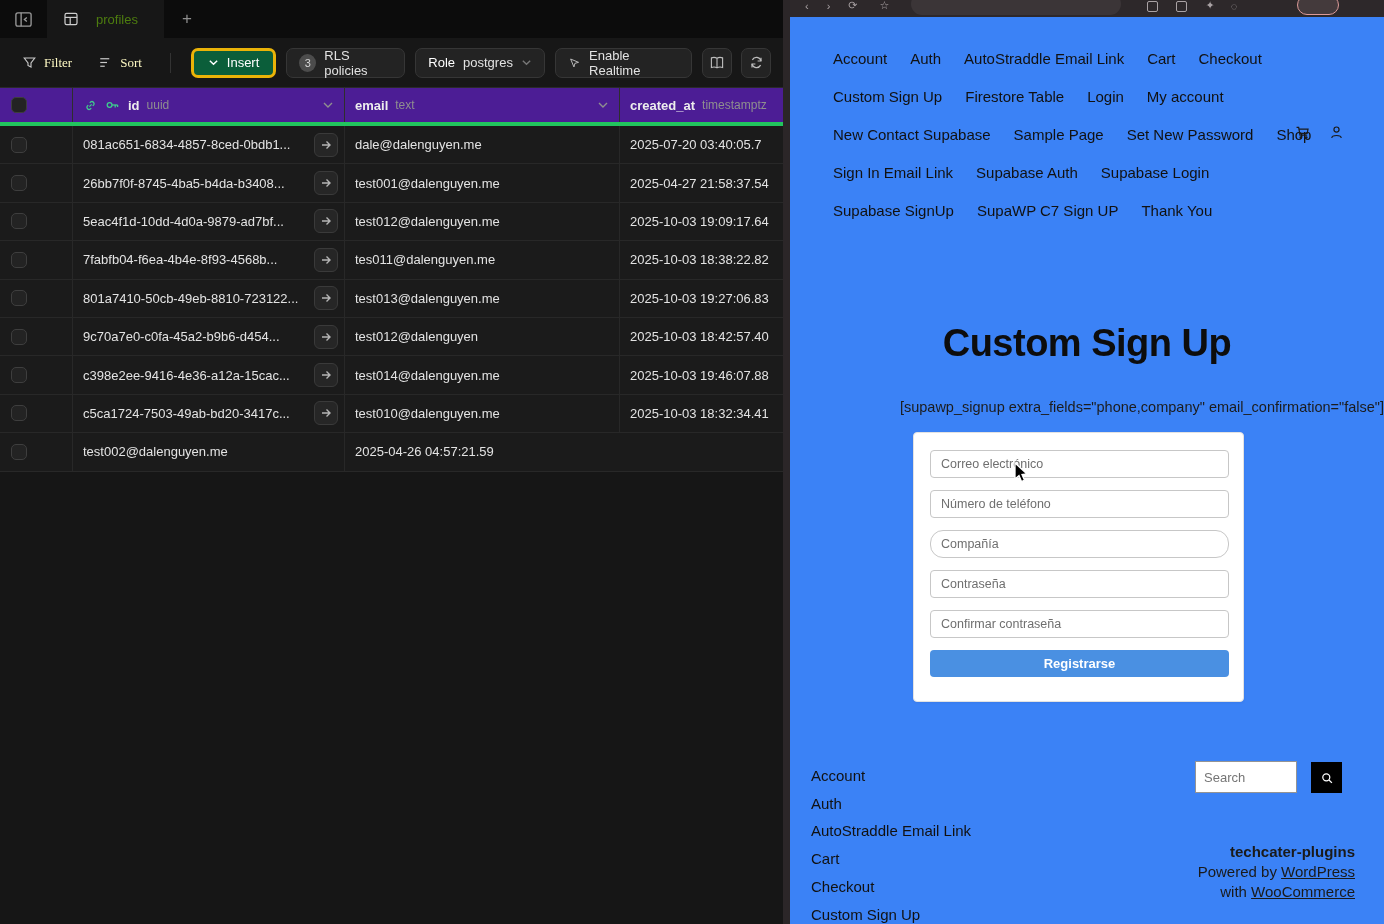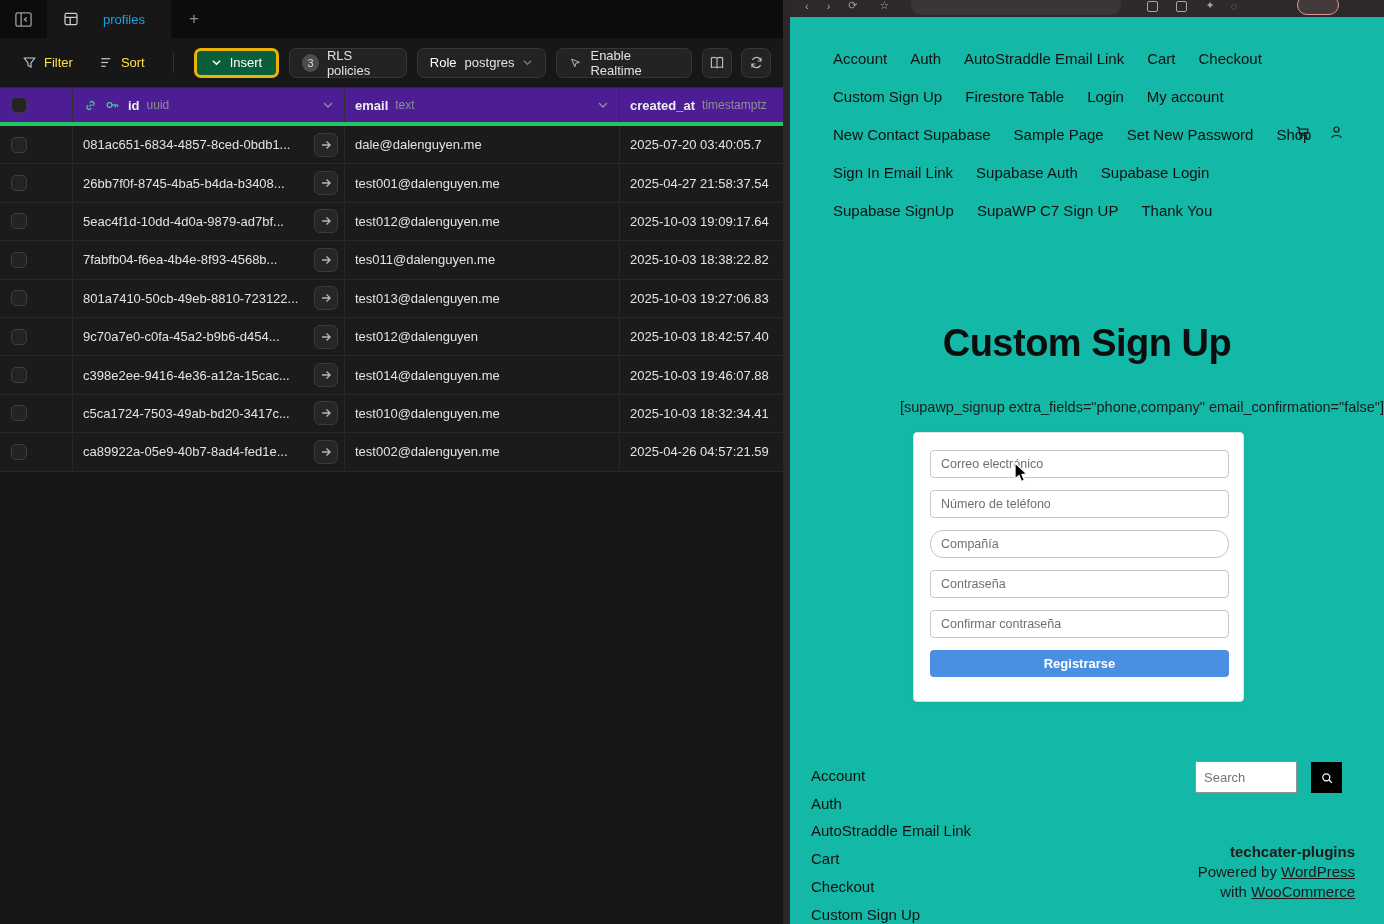--- a/index.html
+++ b/index.html
@@ -4,24 +4,24 @@
 <style>
   * { margin:0; padding:0; box-sizing:border-box; }
   html,body { width:1384px; height:924px; overflow:hidden; background:#161616;
               font-family:"Liberation Sans", sans-serif; }
   .app { display:flex; width:1384px; height:924px; }
 
   
   .left-pane { width:783px; height:924px; background:#161616; display:flex; flex-direction:column; flex:none; }
   .tabbar { height:38px; background:#0c0c0c; display:flex; align-items:stretch; flex:none; }
   .panel-toggle { width:47px; display:flex; align-items:center; justify-content:center; color:#9a9a9a; cursor:pointer; }
-  .tab-active { background:#171717; display:flex; align-items:center; gap:24px; padding:0 26px 0 16px; color:#0ea5e9; font-size:13px; }
+  .tab-active { background:#171717; display:flex; align-items:center; gap:17px; padding:0 26px 0 16px; color:#4d7c0f; font-size:13px; }
   .tab-plus { width:46px; display:flex; align-items:center; justify-content:center; color:#8f8f8f; font-size:17px; }
   .toolbar { height:50px; background:#171717; border-bottom:1px solid #2a2a2a; display:flex; align-items:center; padding:0 12px 0 14px; gap:10px; flex:none; }
-  .tool-link { display:flex; align-items:center; gap:7px; color:#fde047; font-size:13px; padding:0 8px; cursor:pointer; }
+  .tool-link { display:flex; align-items:center; gap:7px; color:#fef9c3; font-size:13px; padding:0 8px; cursor:pointer;font-family:Liberation Serif, serif; }
   .tb-divider { width:1px; height:20px; background:#333; margin:0 10px; }
   .btn { height:30px; border-radius:7px; display:flex; align-items:center; font-size:13px; cursor:pointer; }
   .btn-insert { background:#0b5e3a; border:3px solid #eab308; color:#fff; padding:0 14px; gap:8px; }
   .btn-pill { background:#232323; border:1px solid #363636; color:#e2e2e2; padding:0 12px; gap:8px; }
   .rls-badge { width:18px; height:18px; border-radius:50%; background:#4c4c4c; color:#d6d6d6; font-size:11px; display:flex; align-items:center; justify-content:center; }
   .role-label { color:#ffffff; }
   .icon-sq { width:30px; height:30px; border-radius:7px; background:#232323; border:1px solid #363636; color:#bdbdbd; display:flex; align-items:center; justify-content:center; cursor:pointer; }
   .icon-sq.last { margin-left:0; }
   .tb-right { margin-left:auto; display:flex; gap:9px; }
 
@@ -45,21 +45,21 @@
 
   
   .right-window { position:relative; width:601px; height:924px; background:#fff; flex:none; }
   .win-edge { position:absolute; left:0; top:0; bottom:0; width:7px; background:#2b2628; z-index:6; }
   .chrome { position:absolute; left:0; top:0; right:0; height:17px; background:#2d282a; overflow:hidden; z-index:5; display:flex; align-items:center; color:#a9a2a4; font-size:11px; }
   .chrome .g { margin-top:-6px; }
   .addr-pill { width:210px; height:22px; margin-top:-10px; border-radius:11px; background:#3b3537; }
   .prof-pill { width:42px; height:20px; margin-top:-8px; border-radius:10px; background:#443a3c; border:1.5px solid #dc9a98; }
   .ext-sq { width:11px; height:11px; margin-top:-5px; border:1.5px solid #a9a2a4; border-radius:2px; }
 
-  .content { position:absolute; left:7px; top:17px; width:594px; height:907px; background:#14b8a6; overflow:hidden; }
+  .content { position:absolute; left:7px; top:17px; width:594px; height:907px; background:#3b82f6; overflow:hidden; }
   .main-nav { position:absolute; left:43px; top:22px; }
   .nav-row { display:flex; gap:23px; height:38px; align-items:center; }
   .nav-link { font-size:15px; color:#111; cursor:pointer; white-space:nowrap; }
   .nav-icons { position:absolute; top:107px; right:39px; display:flex; gap:17px; color:#1a1a1a; }
 
   .page-title { position:absolute; left:0; right:0; top:305px; text-align:center; font-size:38px; font-weight:700; color:#0d0d0d; letter-spacing:-0.5px; }
   .shortcode { position:absolute; left:0; right:0; top:382px; text-align:right; font-size:14.5px; color:#1c1c1c; }
 
   .signup-card { position:absolute; left:123px; top:415px; width:331px; height:270px; background:#fff; border:1px solid #e2e2e2; border-radius:4px; box-shadow:0 1px 3px rgba(0,0,0,0.05); }
   .signup-card input { position:absolute; left:16px; width:299px; height:28px; border:1px solid #c7c7c7; border-radius:4px; padding:0 10px; font-size:12.5px; color:#333; outline:none; font-family:"Liberation Sans", sans-serif; }
@@ -347,28 +347,20 @@
           <div>
             <span>test010@dalenguyen.me</span>
           </div>
           <div>
             <span>2025-10-03 18:32:34.41</span>
           </div>
         </div>
         <div class="trow">
           <div class="cell-select">
             <div class="checkbox"></div>
-          </div>
-          <div class="cell-id">
-            <span>ca89922a-05e9-40b7-8ad4-fed1e...</span>
-            <span class="expand-btn">
-              <svg width="12" height="12" viewBox="0 0 12 12" fill="none" stroke="#b5b5b5" stroke-width="1.4">
-                <path d="M2 6 H10 M6.5 2.5 L10 6 L6.5 9.5"></path>
-              </svg>
-            </span>
           </div>
           <div>
             <span>test002@dalenguyen.me</span>
           </div>
           <div>
             <span>2025-04-26 04:57:21.59</span>
           </div>
         </div>
       </div>
     <div class="below-table"></div>

